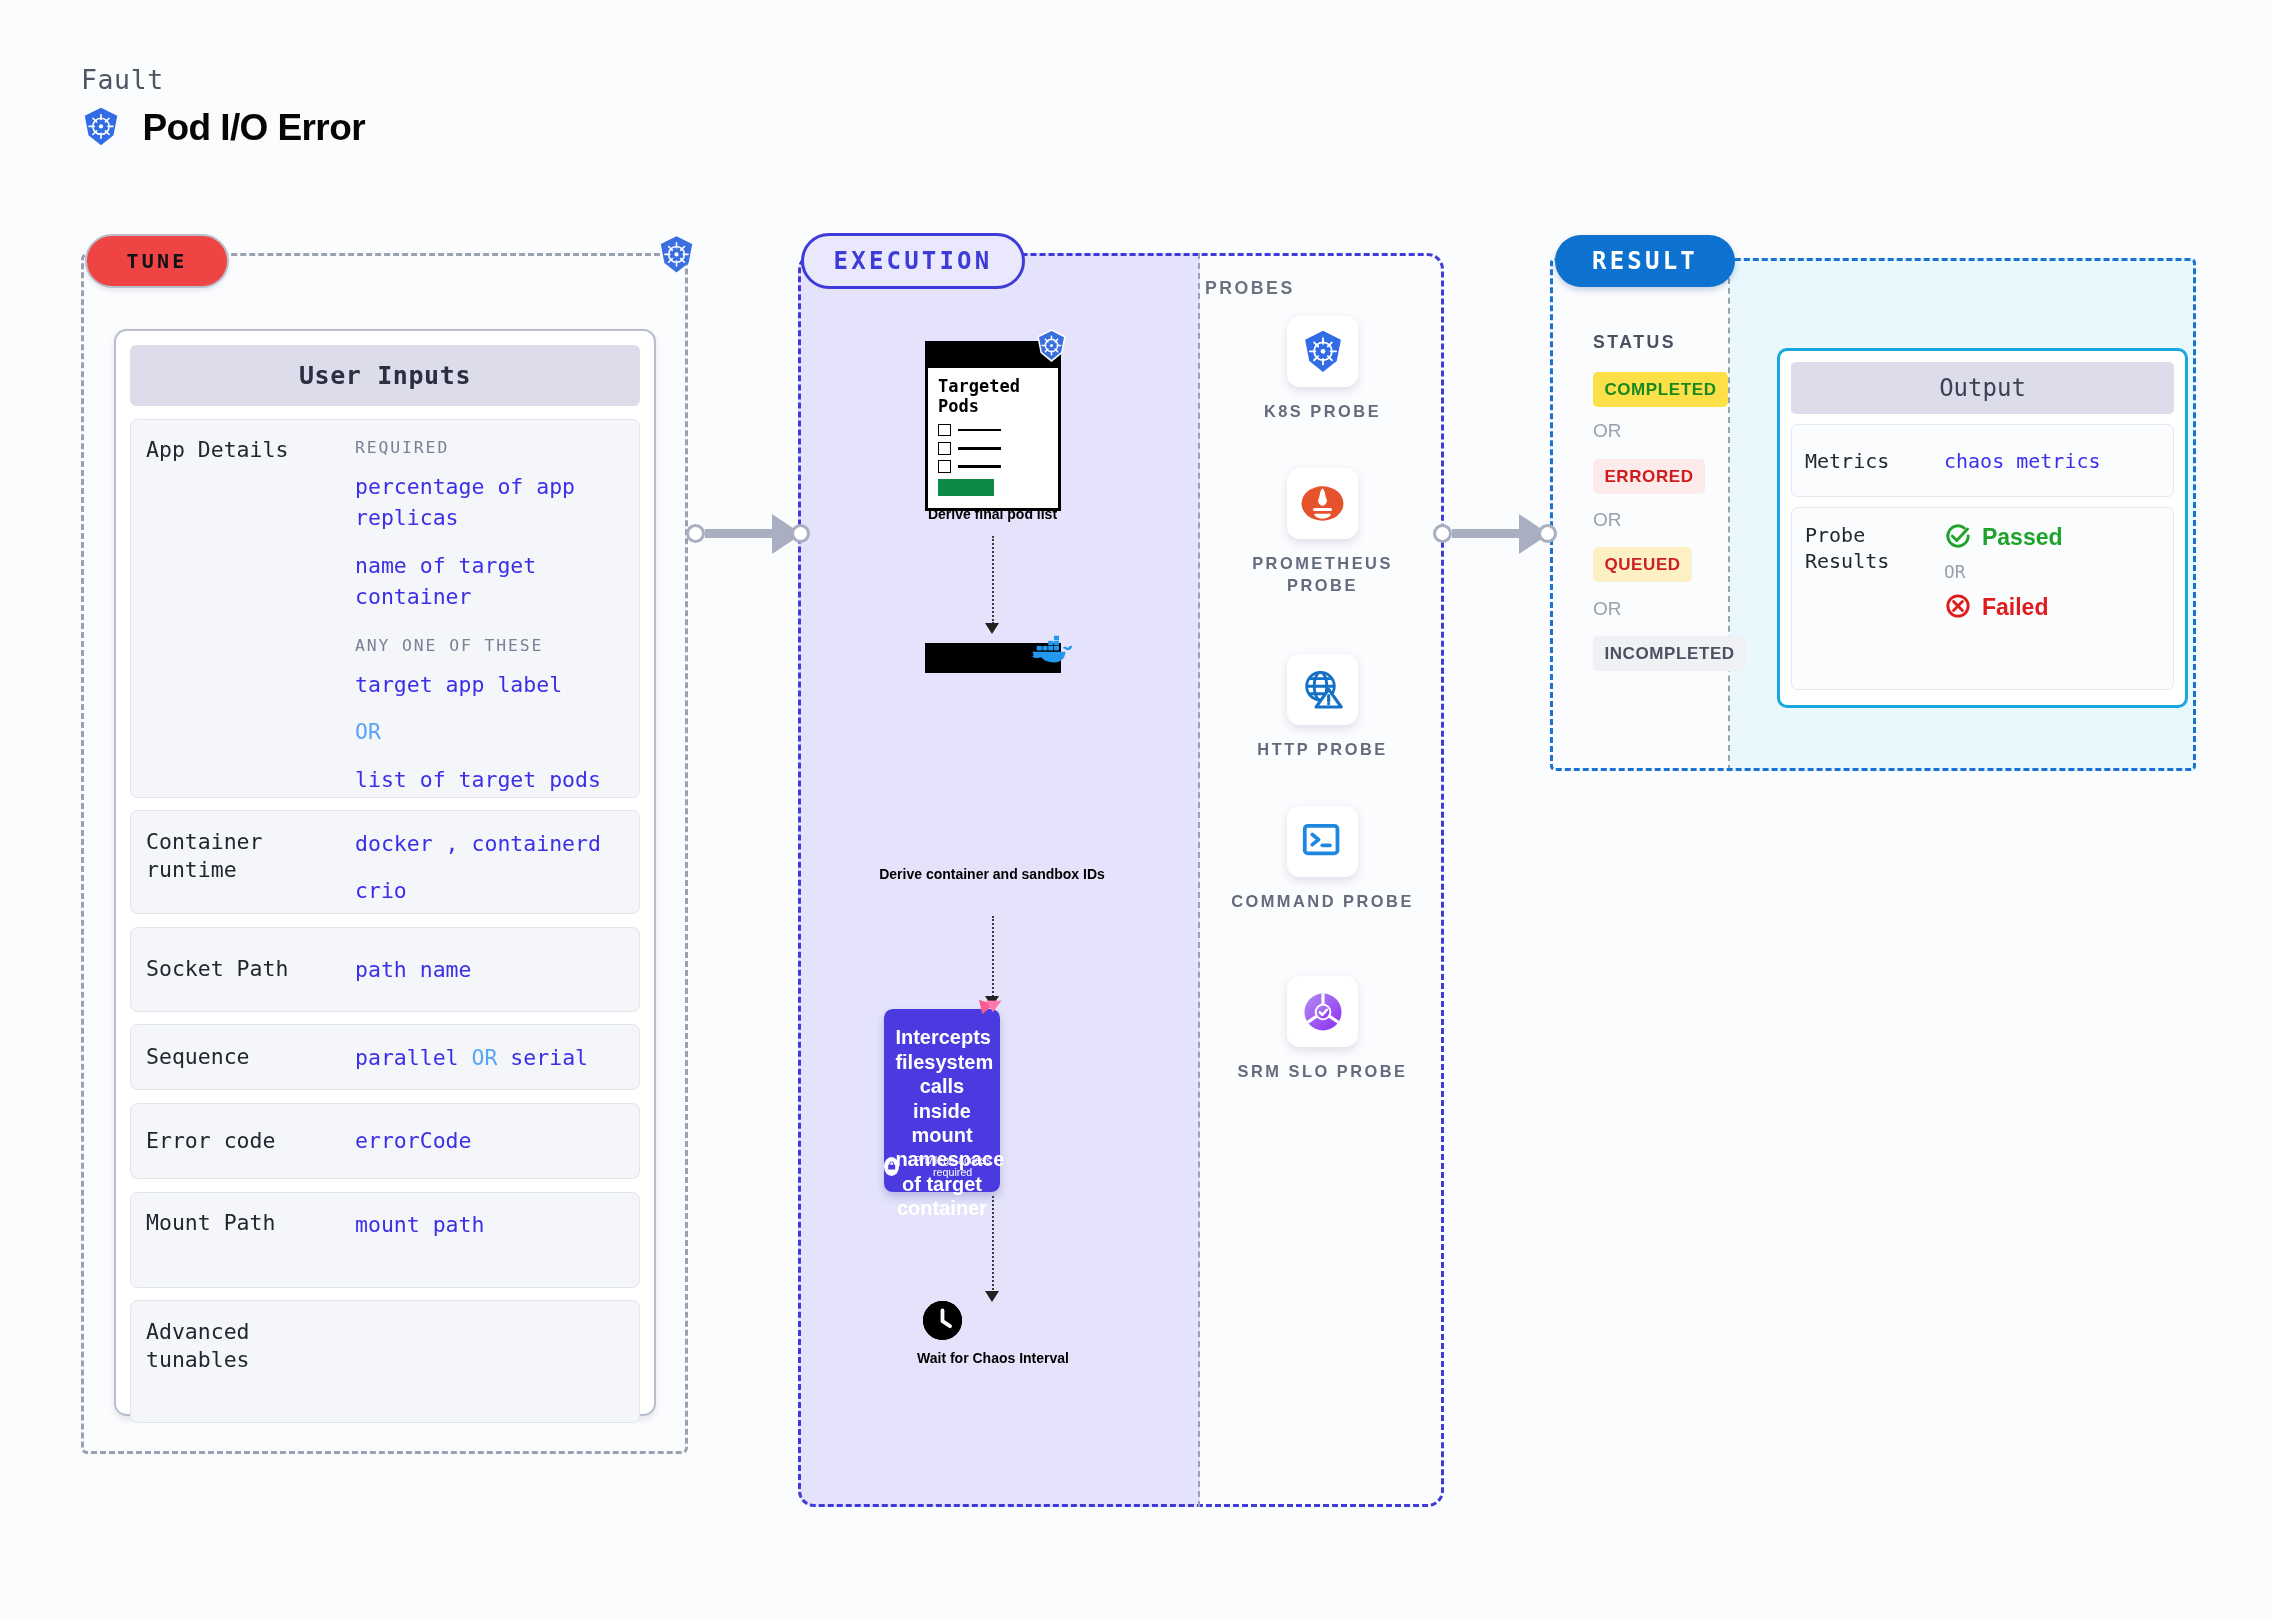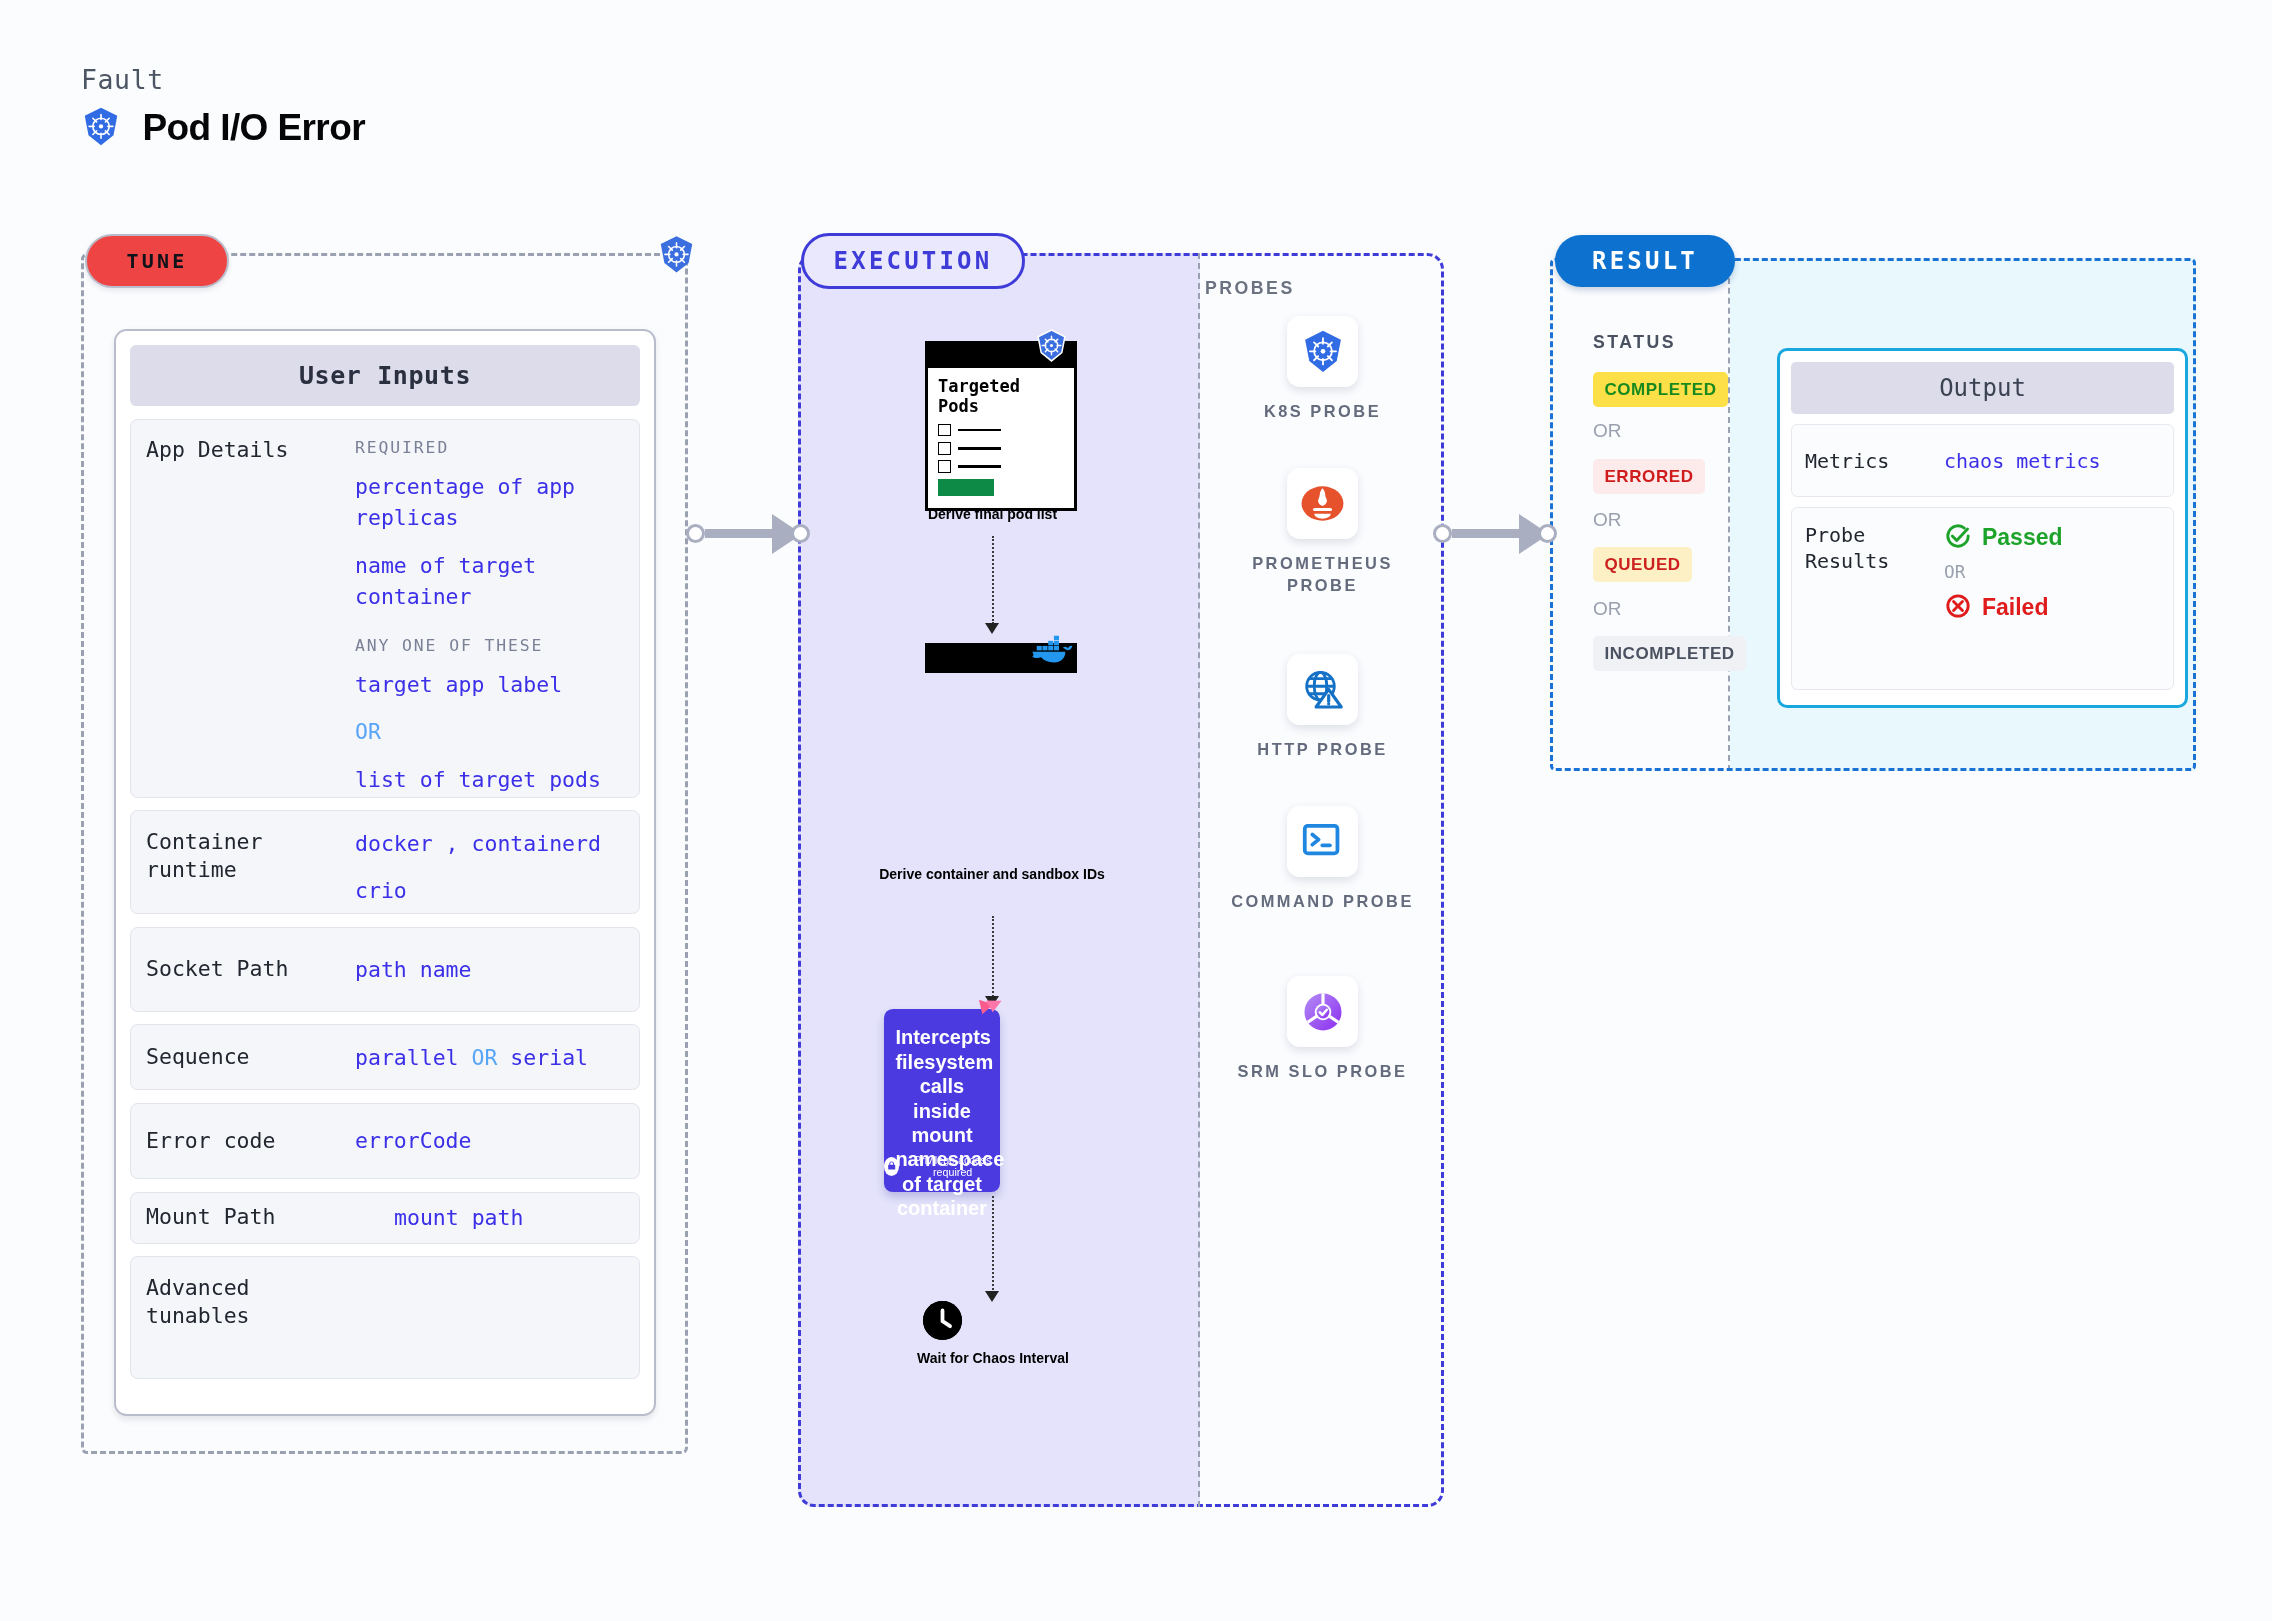--- a/index.html
+++ b/index.html
@@ -99,21 +99,21 @@
     font-family:"DejaVu Sans Mono", monospace;font-size:21.5px;color:#22262f;line-height:1.32;
   }
   .tvals{flex:1;font-family:"DejaVu Sans Mono", monospace;font-size:21.5px;color:#3b2fe8;line-height:1.45;}
   .tvals .sub{color:#7a8096;font-size:16.4px;letter-spacing:1.9px;display:block;margin-bottom:11.4px;}
   .tvals .sub2{color:#7a8096;font-size:16.4px;letter-spacing:1.9px;display:block;margin:21.5px 0 11.4px;}
   .tvals .or{color:#59a5f5;}
   .tvals .blk{display:block;margin-bottom:16.4px;}
   .tvals .blk:last-child{margin-bottom:0;}
 
   
-  .doc-card{position:absolute;width:152px;background:#fff;border:3.8px solid #000;box-sizing:border-box;}
+  .doc-card{position:absolute;width:136px;background:#fff;border:3.8px solid #000;box-sizing:border-box;}
   .doc-head{height:24px;background:#000;}
   .doc-body{padding:8.8px 10px 11.4px;}
   .doc-title{font-family:"DejaVu Sans Mono", monospace;font-weight:bold;font-size:17px;line-height:1.16;color:#000;}
   .doc-list{margin-top:7.6px;}
   .doc-li{display:flex;align-items:center;gap:7.6px;margin-bottom:5.7px;}
   .doc-box{width:12.6px;height:12.6px;border:1.9px solid #000;box-sizing:border-box;}
   .doc-line{width:43px;height:2.5px;background:#000;}
   .doc-green{width:56px;height:17.7px;background:#0c8a46;margin-top:3.8px;}
   .flow-cap{
     position:absolute;text-align:center;font-size:14px;font-weight:bold;color:#000;line-height:1.25;
@@ -262,21 +262,21 @@
       <span class="or">OR</span>
       <span>serial</span>
     </div>
   </div>
 
   <div class="trow" style="height:76px;align-items:center;">
     <div class="tlabel">Error code</div>
     <div class="tvals">errorCode</div>
   </div>
 
-  <div class="trow" style="height:52px;align-items:center;gap:39px;">
+  <div class="trow" style="height:96px;align-items:flex-start;">
     <div class="tlabel">Mount Path</div>
     <div class="tvals">mount path</div>
   </div>
 
   <div class="trow" style="height:123px;">
     <div class="tlabel">Advanced tunables</div>
   </div>
 </div>
 
 <div class="conn" id="conn1">

